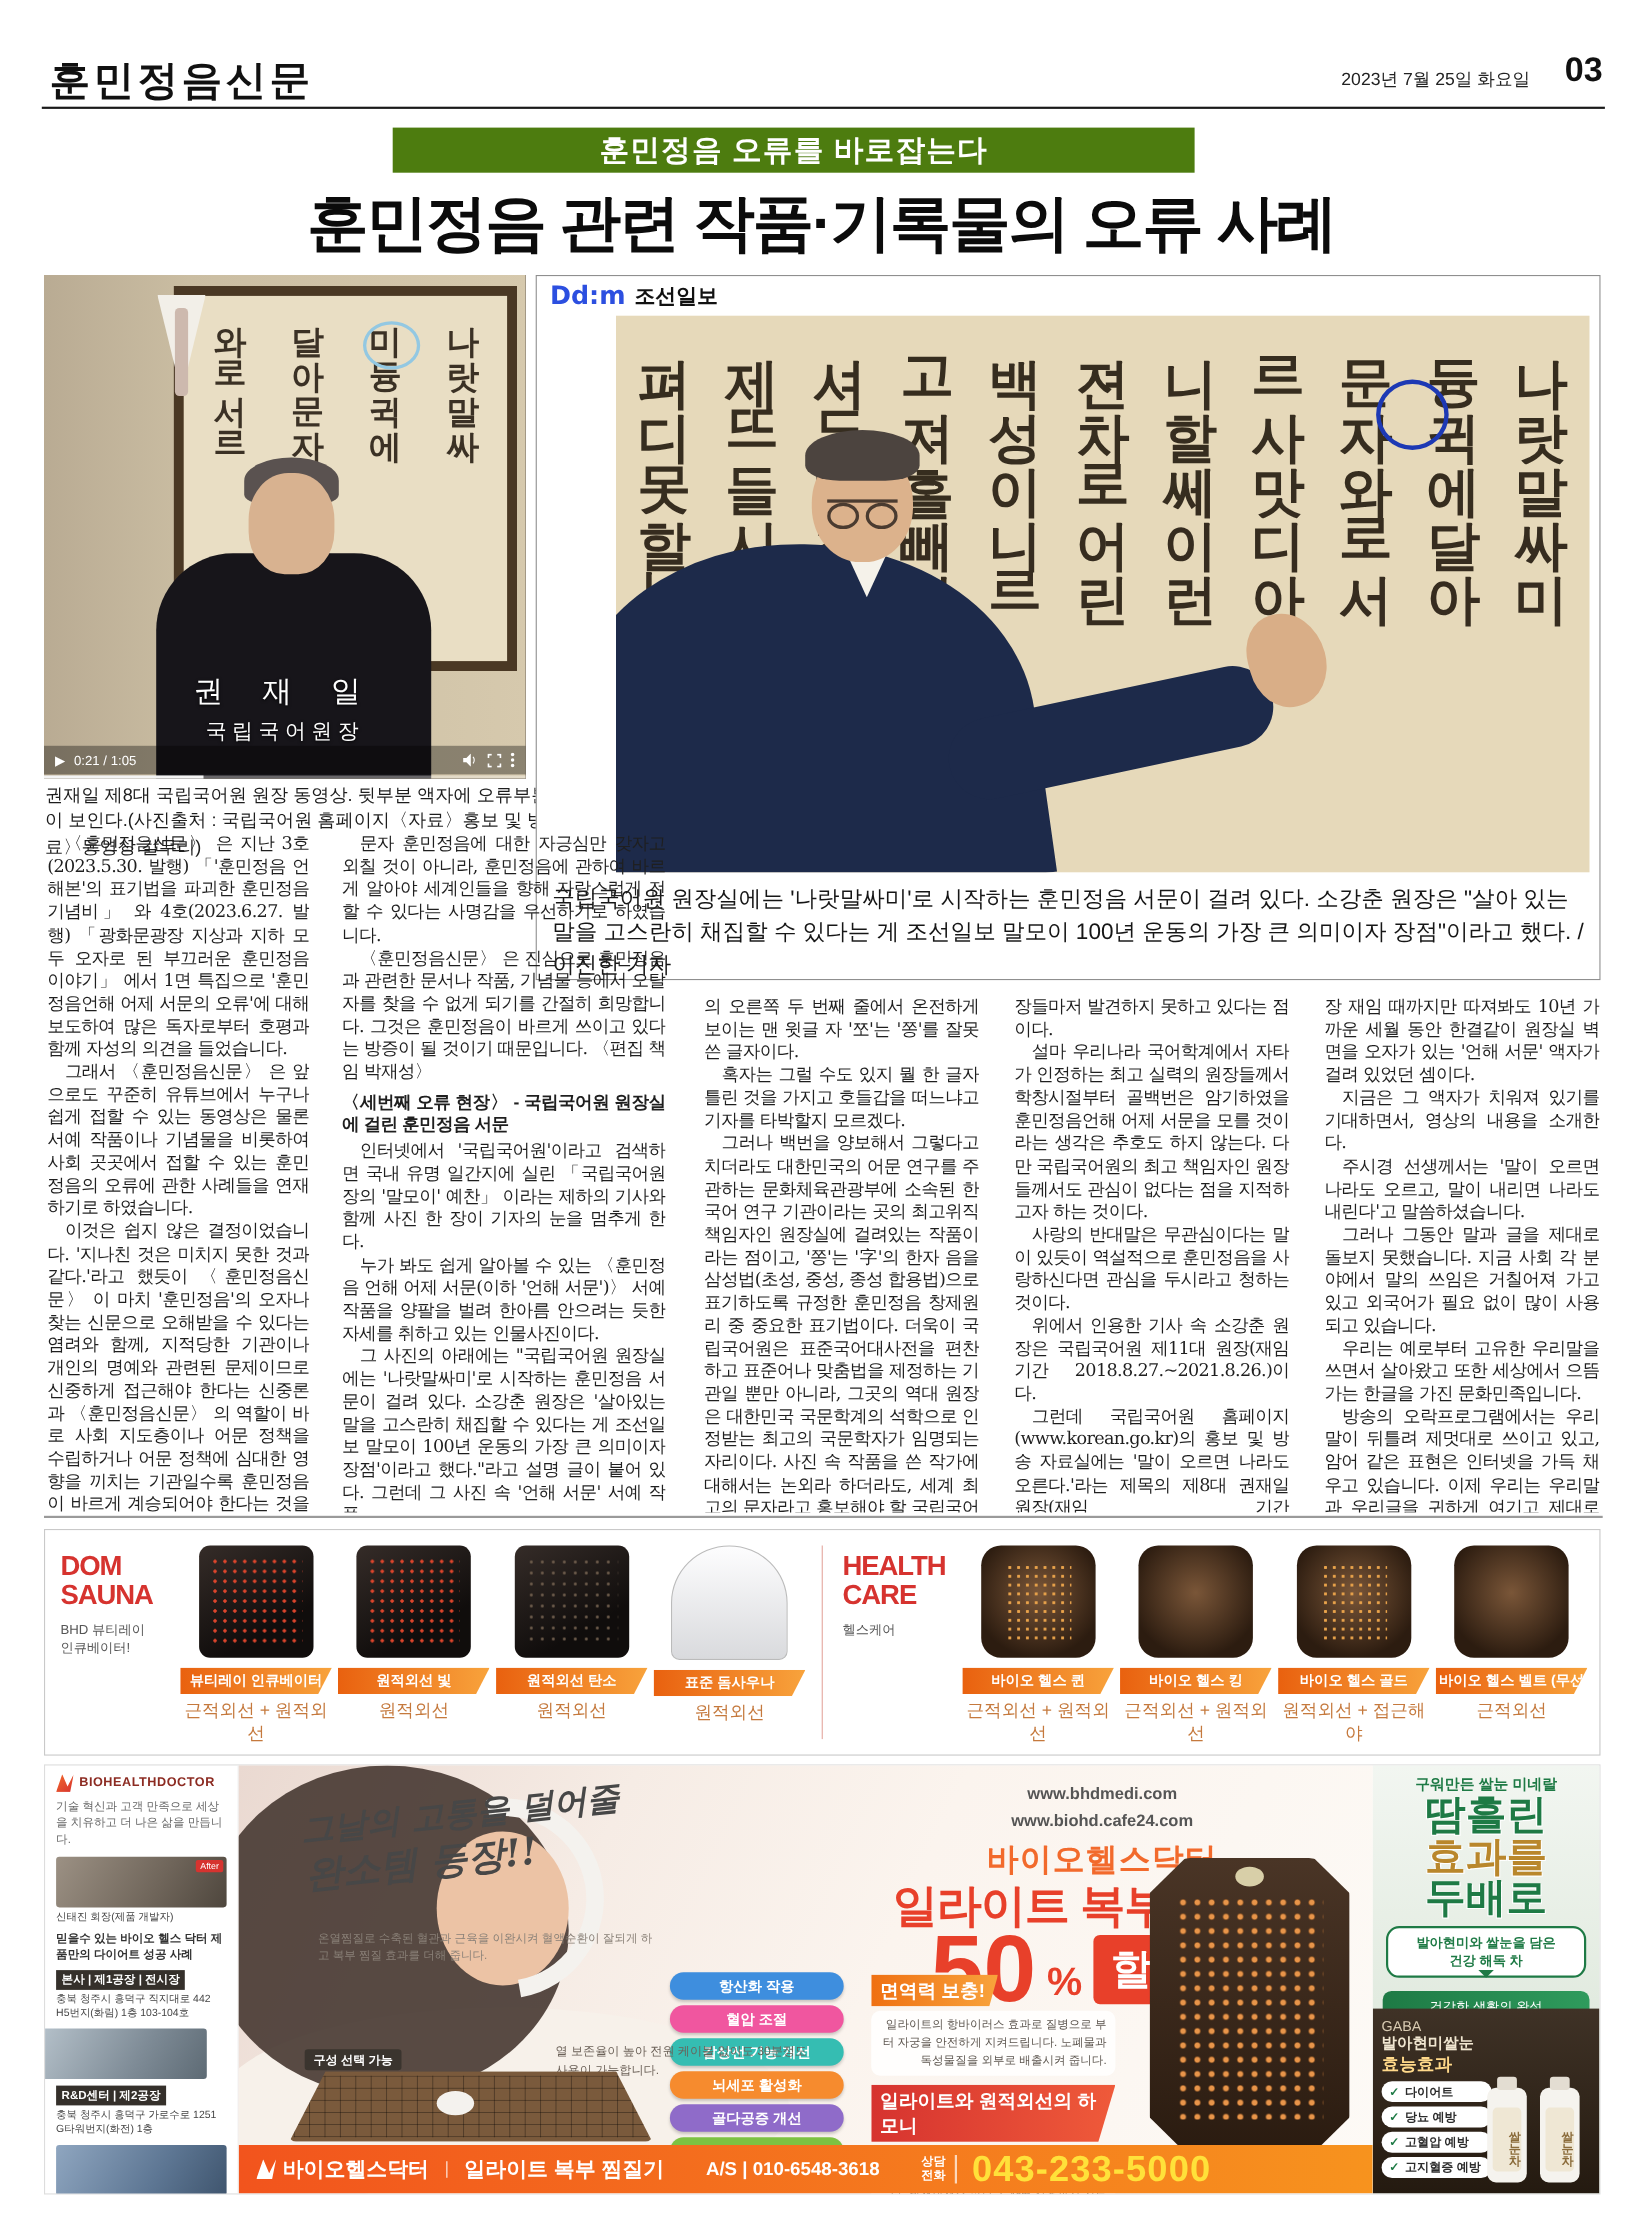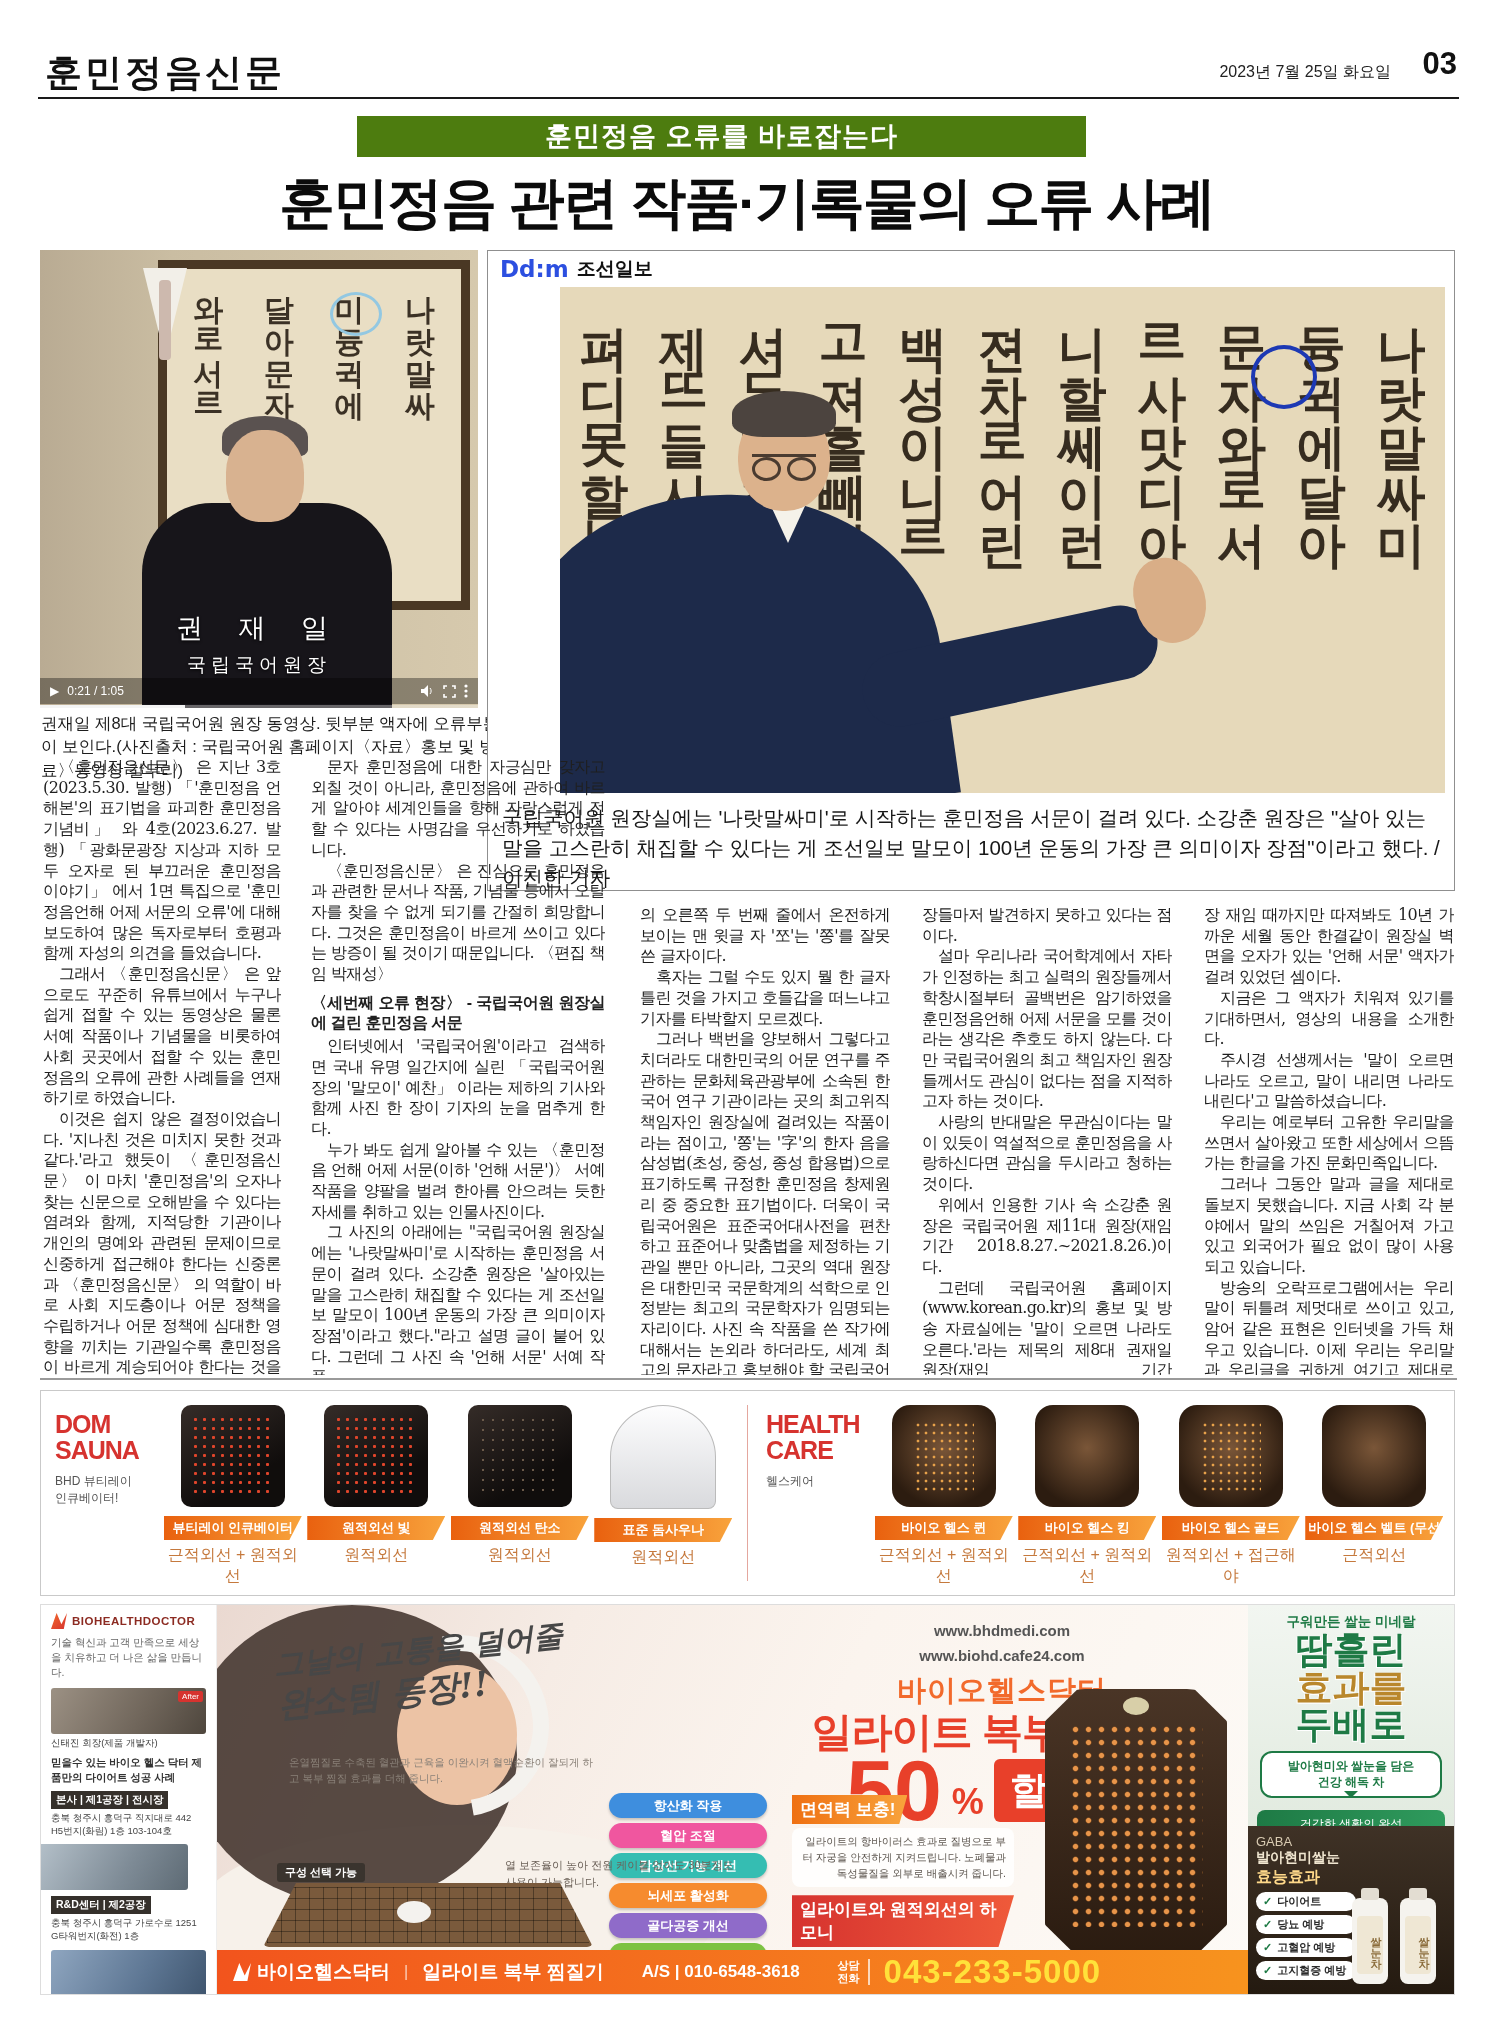--- a/index.html
+++ b/index.html
@@ -347,22 +347,22 @@
         <p class="ap">장들마저 발견하지 못하고 있다는 점이다.</p>
         <p class="ap">설마 우리나라 국어학계에서 자타가 인정하는 최고 실력의 원장들께서 학창시절부터 골백번은 암기하였을 훈민정음언해 어제 서문을 모를 것이라는 생각은 추호도 하지 않는다. 다만 국립국어원의 최고 책임자인 원장들께서도 관심이 없다는 점을 지적하고자 하는 것이다.</p>
         <p class="ap">사랑의 반대말은 무관심이다는 말이 있듯이 역설적으로 훈민정음을 사랑하신다면 관심을 두시라고 청하는 것이다.</p>
         <p class="ap">위에서 인용한 기사 속 소강춘 원장은 국립국어원 제11대 원장(재임 기간 2018.8.27.~2021.8.26.)이다.</p>
         <p class="ap">그런데 국립국어원 홈페이지(www.korean.go.kr)의 홍보 및 방송 자료실에는 '말이 오르면 나라도 오른다.'라는 제목의 제8대 권재일 원장(재임 기간 2009.4.13.~2012.4.12.)의 1분 5초 분량의 영상과 함께 누구나 볼 수 있도록 글로도 게시해 놓았다. 8대 원장 재임 시절부터 11대 원</p>
       </div>
     <div class="col c5 cont">
         <p class="ap">장 재임 때까지만 따져봐도 10년 가까운 세월 동안 한결같이 원장실 벽면을 오자가 있는 '언해 서문' 액자가 걸려 있었던 셈이다.</p>
         <p class="ap">지금은 그 액자가 치워져 있기를 기대하면서, 영상의 내용을 소개한다.</p>
         <p class="ap">주시경 선생께서는 '말이 오르면 나라도 오르고, 말이 내리면 나라도 내린다'고 말씀하셨습니다.</p>
+        <p class="ap">그러나 그동안 말과 글을 제대로 돌보지 못했습니다. 지금 사회 각 분야에서 말의 쓰임은 거칠어져 가고 있고 외국어가 필요 없이 많이 사용되고 있습니다.</p>
         <p class="ap">우리는 예로부터 고유한 우리말을 쓰면서 살아왔고 또한 세상에서 으뜸가는 한글을 가진 문화민족입니다.</p>
-        <p class="ap">그러나 그동안 말과 글을 제대로 돌보지 못했습니다. 지금 사회 각 분야에서 말의 쓰임은 거칠어져 가고 있고 외국어가 필요 없이 많이 사용되고 있습니다.</p>
         <p class="ap">방송의 오락프로그램에서는 우리말이 뒤틀려 제멋대로 쓰이고 있고, 암어 같은 표현은 인터넷을 가득 채우고 있습니다. 이제 우리는 우리말과 우리글을 귀하게 여기고 제대로 가꾸어 지켜야 할 것입니다. 그래야 나라가 오를 것입니다.</p>
       </div>
   </div>
 
   <div class="bodyrule"></div>
 
   <div class="adrow">
     <div class="adhead">
       <div class="red-title">
         <div>DOM</div>

